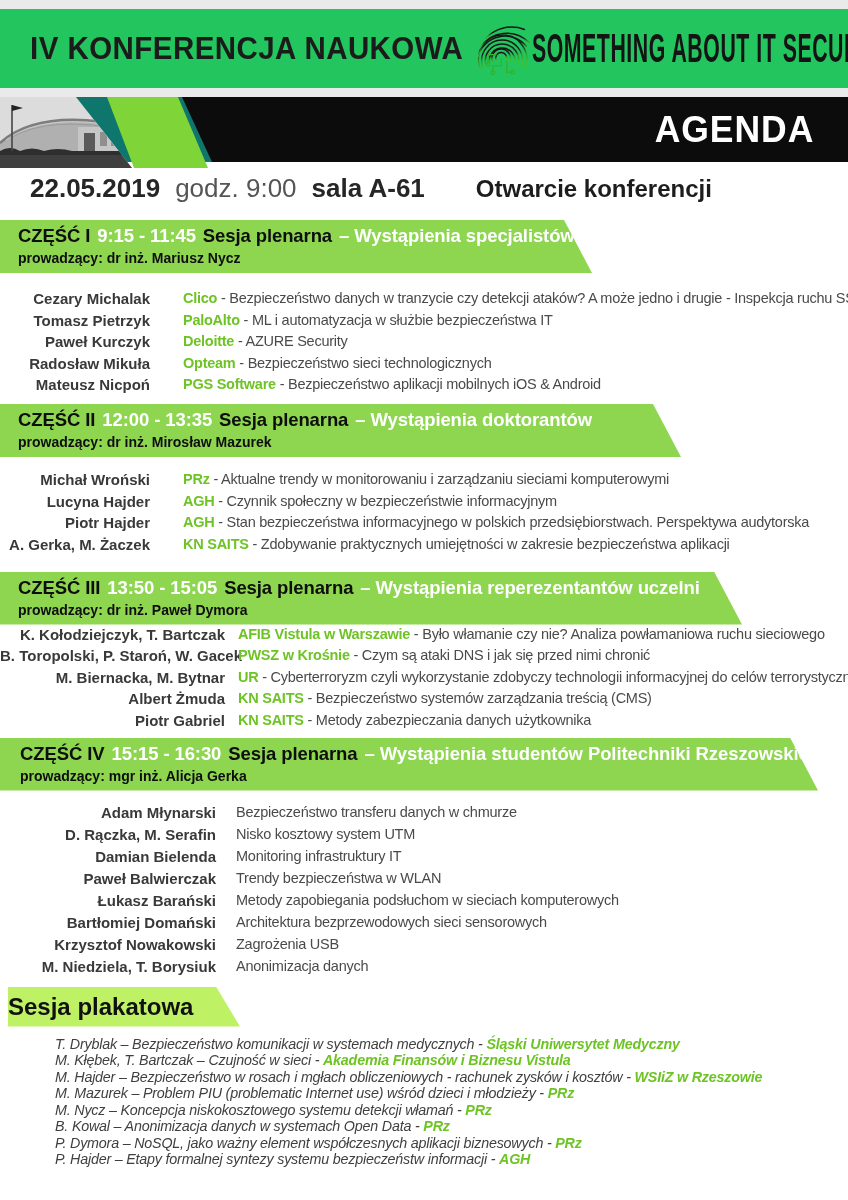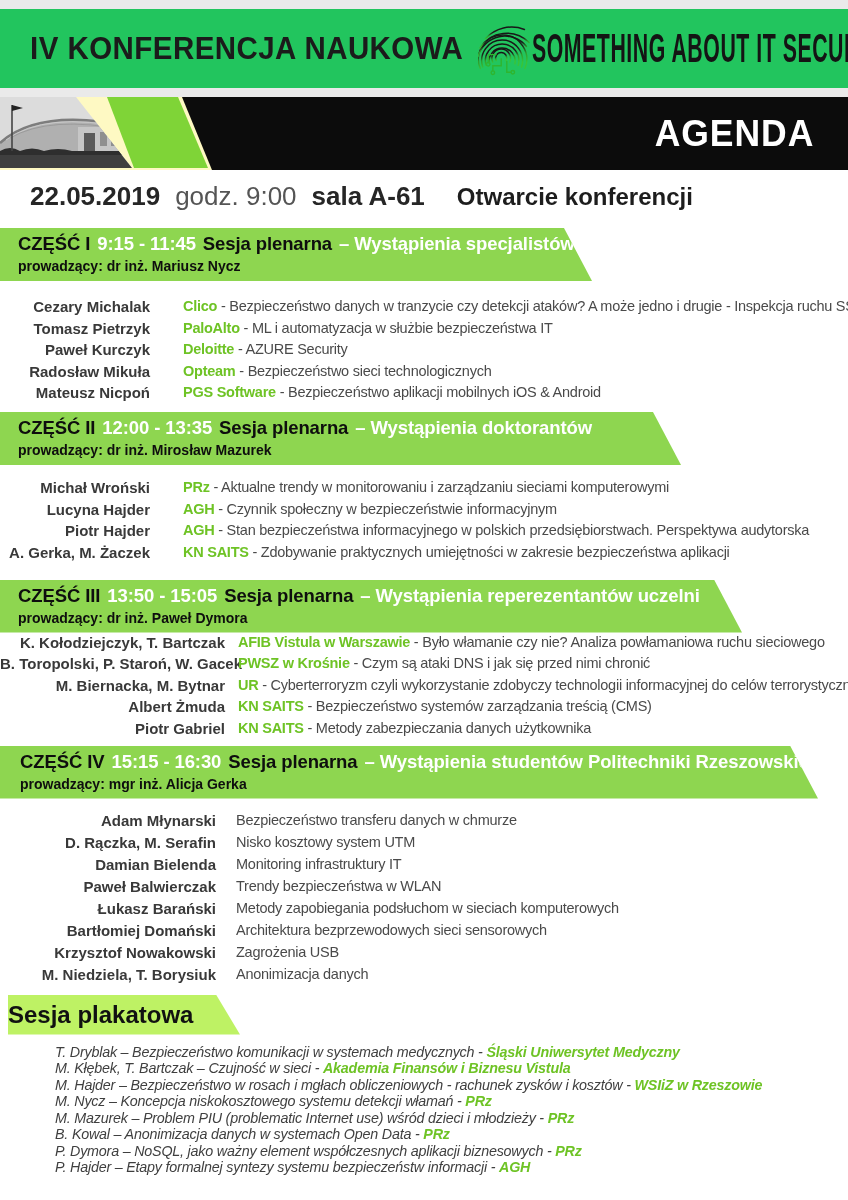--- a/index.html
+++ b/index.html
@@ -13,41 +13,41 @@
   .conf-title{
     font-size:31px;font-weight:bold;color:#1b1b1b;letter-spacing:.5px;white-space:nowrap;
     transform:scaleX(.95);transform-origin:left center;
   }
   .logo-svg{width:52px;height:62px;margin-left:-8px;flex:none;}
   .logo-type{
     font-size:41px;font-weight:bold;color:#141414;letter-spacing:1px;white-space:nowrap;
     transform:scaleX(.52);transform-origin:left center;margin-left:2px;
   }
   
-  .agenda-banner{position:relative;height:73px;background:#fef9c3;}
+  .agenda-banner{position:relative;height:65px;background:#0f766e;border-radius:24px;}
   .ab-black{
     position:absolute;left:182px;right:0;top:0;bottom:0;background:#0c0c0c;
     clip-path:polygon(0 0,100% 0,100% 100%,30px 100%);
     display:flex;align-items:center;justify-content:flex-end;padding-right:34px;box-sizing:border-box;
   }
   .ab-title{color:#fff;font-size:37px;font-weight:bold;letter-spacing:1px;transform:scaleX(.96);transform-origin:right center;}
   .ab-photo{
     position:absolute;left:0;top:0;width:132px;height:71px;
     clip-path:polygon(0 0,76px 0,132px 100%,0 100%);
   }
   .ab-stripe{
     position:absolute;left:0;top:0;width:220px;height:71px;background:#7fd437;
     clip-path:polygon(107px 0,178px 0,208px 100%,134px 100%);
   }
   
   .opening{display:flex;align-items:baseline;margin:11px 0 0 30px;white-space:nowrap;}
   .op-date{font-size:26px;font-weight:bold;color:#262626;}
   .op-time{font-size:26px;font-weight:normal;color:#555;margin-left:15px;}
   .op-room{font-size:26px;font-weight:bold;color:#262626;margin-left:15px;}
-  .op-title{font-size:24px;font-weight:bold;color:#1d1d1d;margin-left:32px;}
+  .op-title{font-size:24px;font-weight:bold;color:#1d1d1d;margin-left:51px;}
   
   .part-banner{
     background:#8ed650;box-sizing:border-box;padding:5px 0 7px 18px;
     clip-path:polygon(0 0,calc(100% - 28px) 0,100% 100%,0 100%);
   }
   .banner-line1{font-size:18.5px;letter-spacing:-.1px;white-space:nowrap;}
   .banner-line1 span{margin-right:7px;}
   .b-part{font-weight:bold;color:#0e0e0e;}
   .b-time{font-weight:bold;color:#fff;}
   .b-type{font-weight:bold;color:#0e0e0e;}
@@ -228,21 +228,21 @@
         </div>
       </section>
     </main>
 
   <section class="posters">
     <div class="poster-header">Sesja plakatowa</div>
     <ul class="poster-list" id="poster-list">
         <li>T. Dryblak – Bezpieczeństwo komunikacji w systemach medycznych - <span class="org">Śląski Uniwersytet Medyczny</span></li>
         <li>M. Kłębek, T. Bartczak – Czujność w sieci - <span class="org">Akademia Finansów i Biznesu Vistula</span></li>
         <li>M. Hajder – Bezpieczeństwo w rosach i mgłach obliczeniowych - rachunek zysków i kosztów - <span class="org">WSIiZ w Rzeszowie</span></li>
+        <li>M. Mazurek – Problem PIU (problematic Internet use) wśród dzieci i młodzieży - <span class="org">PRz</span></li>
         <li>M. Nycz – Koncepcja niskokosztowego systemu detekcji włamań - <span class="org">PRz</span></li>
-        <li>M. Mazurek – Problem PIU (problematic Internet use) wśród dzieci i młodzieży - <span class="org">PRz</span></li>
         <li>B. Kowal – Anonimizacja danych w systemach Open Data - <span class="org">PRz</span></li>
         <li>P. Dymora – NoSQL, jako ważny element współczesnych aplikacji biznesowych - <span class="org">PRz</span></li>
         <li>P. Hajder – Etapy formalnej syntezy systemu bezpieczeństw informacji - <span class="org">AGH</span></li>
       </ul>
   </section>
 
 </div>
 
 </body></html>

